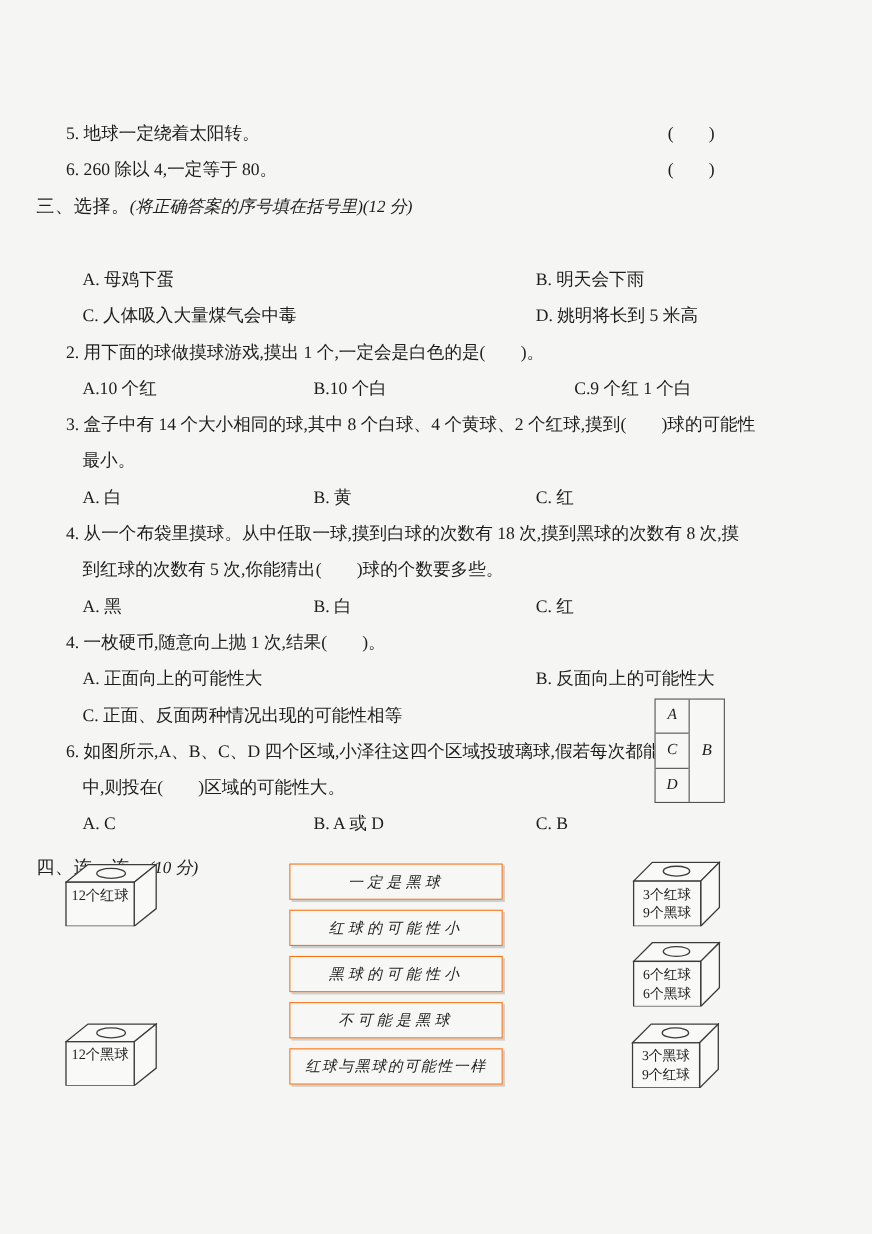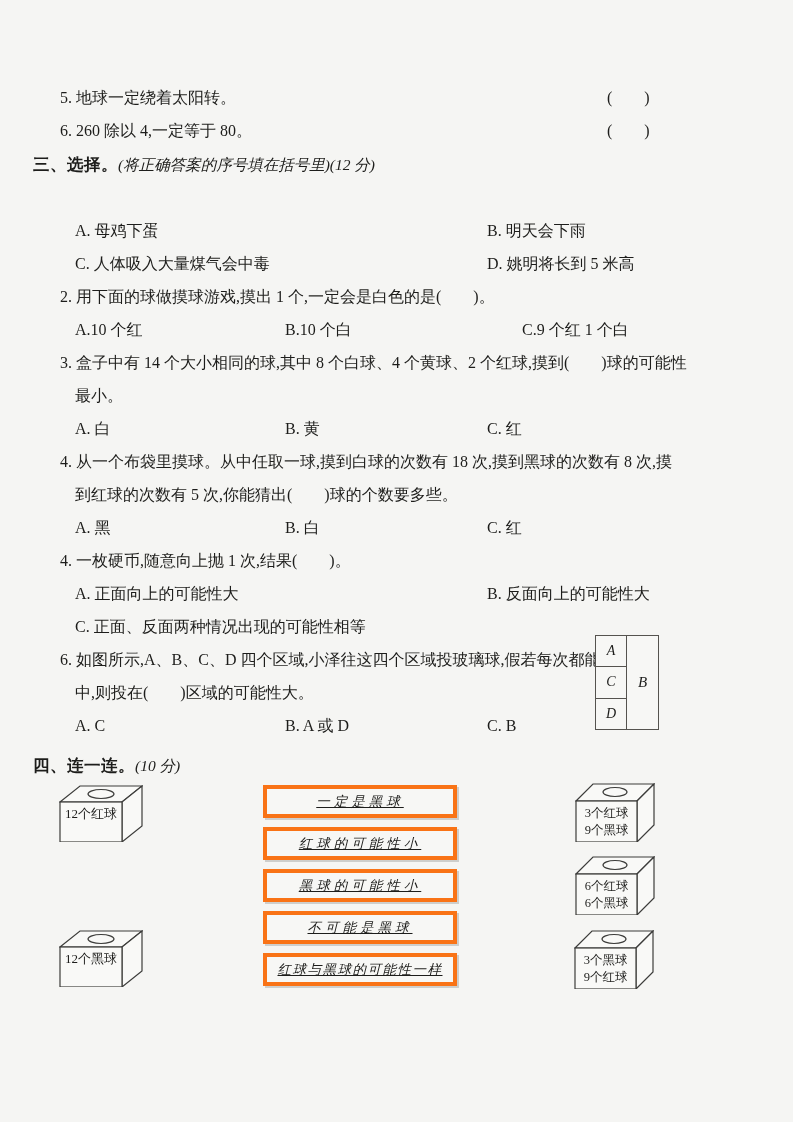--- a/index.html
+++ b/index.html
@@ -4,43 +4,43 @@
 <style>
   html,body{margin:0;padding:0;}
   body{
     width:793px;height:1122px;
     background:#f5f5f3;
     font-family:"Liberation Serif","DejaVu Serif",serif;
     color:#1d1d1b;
   }
   .page{position:relative;width:793px;height:1122px;overflow:hidden;
     background:#f5f5f3;}
-  .r{position:absolute;font-size:16px;line-height:20px;white-space:nowrap;}
-  .h{font-family:"Liberation Sans","DejaVu Sans",sans-serif;font-weight:700;
+  .r{position:absolute;font-size:16px;line-height:20px;white-space:nowrap;margin-top:24px;}
+  .h{font-family:"Liberation Sans","DejaVu Sans",sans-serif;font-weight:400;
      font-size:16.5px;letter-spacing:0.5px;}
   .kai{font-style:italic;font-size:15.5px;}
   
   .diagram{position:absolute;left:595px;top:635px;width:62px;height:93px;
     border:1px solid #55534f;display:flex;background:#f7f7f5;}
   .dcol-left{width:30px;border-right:1px solid #55534f;display:flex;
     flex-direction:column;}
   .dcell{flex:1;display:flex;align-items:center;justify-content:center;
     border-bottom:1px solid #55534f;
     font-family:"Liberation Serif","DejaVu Serif",serif;
     font-style:italic;font-size:14px;}
   .dcell.last{border-bottom:none;}
   .dcol-right{flex:1;display:flex;align-items:center;justify-content:center;
     font-family:"Liberation Serif","DejaVu Serif",serif;
     font-style:italic;font-size:15px;}
   
   .card{position:absolute;left:263px;width:194px;height:33px;
-    border:4px solid #f97316;box-shadow:2px 2px 0 rgba(90,90,88,0.25);
+    border:1px solid #f97316;box-shadow:2px 2px 0 rgba(90,90,88,0.25);
     display:flex;align-items:center;justify-content:center;
     font-size:13.5px;font-style:italic;letter-spacing:4px;
-    background:#f7f7f5;box-sizing:border-box;text-decoration:underline;}
+    background:#f7f7f5;box-sizing:border-box;}
   
   .cube{position:absolute;}
   .face{fill:#f9f9f7;stroke:#3c3c3a;stroke-width:1.2;}
   .cube-label{position:absolute;display:flex;align-items:center;
     justify-content:center;text-align:left;}
   .cube-label.one{left:1px;top:17px;width:62px;height:24px;font-size:13px;}
   .cube-label.two{left:1px;top:18px;width:61px;height:41px;font-size:12.5px;
     flex-direction:column;line-height:1.35;text-align:right;}
 </style>
 </head>

